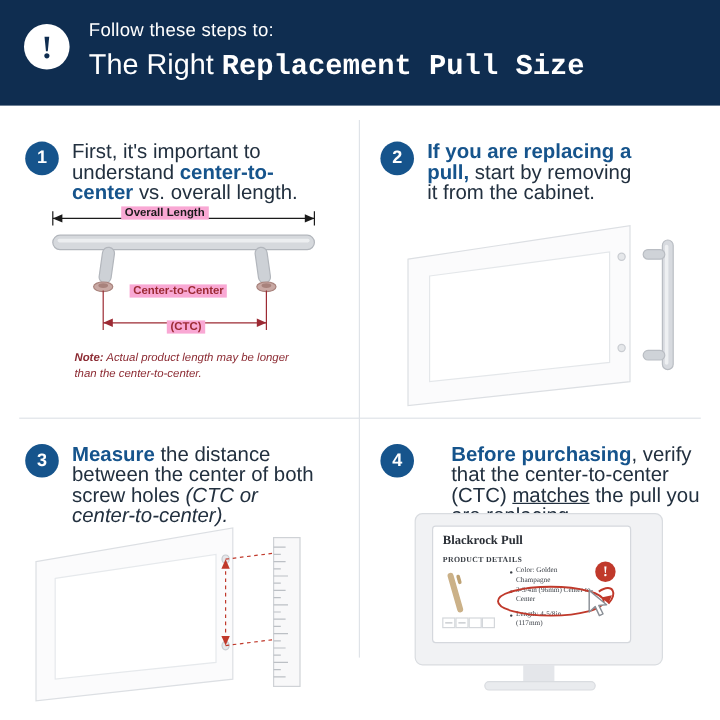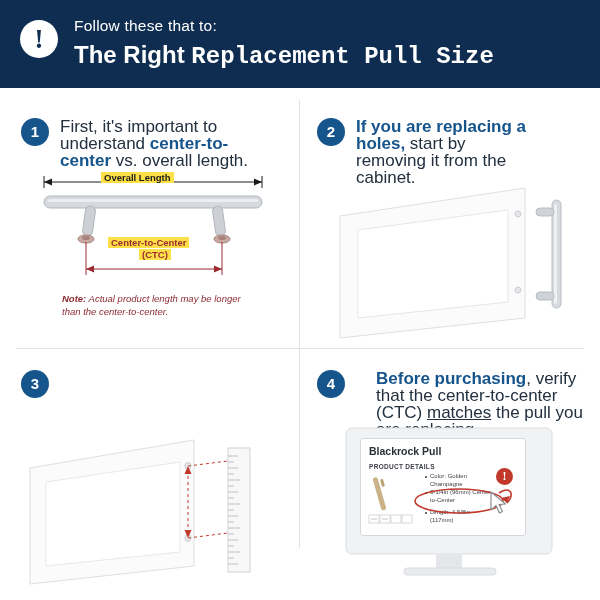--- a/index.html
+++ b/index.html
@@ -50,21 +50,21 @@
     letter-spacing: .2px;
     color: #ffffff;
   }
   .header-title {
     position: absolute;
     left: 74px; top: 41px;
     font-size: 24px;
     color: #ffffff;
     white-space: nowrap;
   }
-  .header-title .light { font-weight: bold; }
+  .header-title .light { font-weight: normal; }
   .header-title .bold { font-weight: bold; font-family: Liberation Mono, monospace; }
 
   
   .grid-line {
     position: absolute;
     background: #dfe3e8;
   }
   .v-line { width: 1px; }
   .h-line { height: 1px; }
 
@@ -102,21 +102,21 @@
   }
   .note b { font-weight: bold; }
 
   
   .p1-art { position: absolute; }
   .dim-label {
     position: absolute;
     font-size: 9.5px;
     font-weight: bold;
     color: #1b1b1b;
-    background: #fde047;
+    background: #f9a8d4;
     padding: 0 3px;
     white-space: nowrap;
   }
   .dim-label.red { color: #9c2a33; }
   .screen-card {
     position: absolute;
     background: #ffffff;
     border: 1px solid #d5d8dd;
     border-radius: 3px;
   }
@@ -158,21 +158,21 @@
     font-family: "Liberation Serif", serif;
   }
 </style>
 </head>
 <body>
 
 <div class="page">
 
   <div class="header">
     <div class="header-badge">!</div>
-    <div class="header-sub">Follow these that to:</div>
+    <div class="header-sub">Follow these steps to:</div>
     <div class="header-title">
       <span class="light">The Right </span><span class="bold">Replacement Pull Size</span>
     </div>
   </div>
 
   <div class="grid-line v-line" style="left:299px; top:100px; height:448px;"></div>
   <div class="grid-line h-line" style="left:16px; top:348px; width:568px;"></div>
 
   <div class="panel" style="left:16px; top:108px; width:268px; height:232px;">
     <div class="step-badge" style="left:5px; top:10px;">1</div>
@@ -201,50 +201,53 @@
 
       <line x1="60" y1="101" x2="196" y2="101" stroke="#9c2a33" stroke-width="1"></line>
       <polygon points="60,101 68,97.5 68,104.5" fill="#9c2a33"></polygon>
       <polygon points="196,101 188,97.5 188,104.5" fill="#9c2a33"></polygon>
       <line x1="60" y1="74" x2="60" y2="107" stroke="#9c2a33" stroke-width="1"></line>
       <line x1="196" y1="74" x2="196" y2="107" stroke="#9c2a33" stroke-width="1"></line>
     </svg>
 
     <div class="dim-label" style="left:85px; top:64px;">Overall Length</div>
     <div class="dim-label red" style="left:92px; top:129px;">Center-to-Center</div>
-    <div class="dim-label red" style="left:123px; top:141px;text-align:center;">(CTC)</div>
+    <div class="dim-label red" style="left:123px; top:159px;text-align:center;">(CTC)</div>
 
     <div class="note" style="left:46px; top:184px; width:196px;">
       <b>Note:</b><span> Actual product length may be longer than the center-to-center.</span>
     </div>
   </div>
 
   <div class="panel" style="left:312px; top:108px; width:272px; height:232px;">
     <div class="step-badge" style="left:5px; top:10px;">2</div>
     <div class="step-text" style="left:44px; top:10px; width:180px;">
-      <span class="blue-bold">If you are replacing a holes,</span><span> start by removing it from the cabinet.</span>
+      <span class="blue-bold">If you are replacing a pull,</span><span> start by removing it from the cabinet.</span>
     </div>
 
     <svg style="position:absolute; left:18px; top:70px;" width="250" height="165" viewBox="0 0 250 165">
 
       <polygon points="10,38 195,10 195,140 10,160" fill="#fbfbfc" stroke="#dcdfe3" stroke-width="1"></polygon>
       <polygon points="28,52 178,32 178,124 28,140" fill="#ffffff" stroke="#e4e7ea" stroke-width="1"></polygon>
 
       <circle cx="188" cy="36" r="3" fill="#e5e7ea" stroke="#c9ccd1" stroke-width="1"></circle>
       <circle cx="188" cy="112" r="3" fill="#e5e7ea" stroke="#c9ccd1" stroke-width="1"></circle>
 
       <rect x="222" y="22" width="9" height="108" rx="4.5" fill="#d7dadf" stroke="#b9bdc3" stroke-width="1"></rect>
       <rect x="224" y="26" width="3" height="100" rx="1.5" fill="#eef0f2"></rect>
       <rect x="206" y="30" width="18" height="8" rx="4" fill="#cfd3d8" stroke="#b9bdc3" stroke-width="1"></rect>
       <rect x="206" y="114" width="18" height="8" rx="4" fill="#cfd3d8" stroke="#b9bdc3" stroke-width="1"></rect>
     </svg>
   </div>
 
   <div class="panel" style="left:16px; top:360px; width:268px; height:230px;">
     <div class="step-badge" style="left:5px; top:10px;">3</div>
+    <div class="step-text" style="left:44px; top:10px; width:205px;">
+      <span class="blue-bold">Measure</span><span> the distance between the center of both screw holes </span><span class="ital">(CTC or center-to-center).</span>
+    </div>
 
     <svg style="position:absolute; left:6px; top:66px;" width="258" height="160" viewBox="0 0 258 160">
 
       <polygon points="8,42 172,14 172,140 8,158" fill="#fbfbfc" stroke="#dcdfe3" stroke-width="1"></polygon>
       <polygon points="24,56 158,36 158,126 24,140" fill="#ffffff" stroke="#e6e9ec" stroke-width="1"></polygon>
 
       <ellipse cx="166" cy="40" rx="3" ry="3.5" fill="#e6e8eb" stroke="#c8cbd0" stroke-width="1"></ellipse>
       <ellipse cx="166" cy="112" rx="3" ry="3.5" fill="#e6e8eb" stroke="#c8cbd0" stroke-width="1"></ellipse>
 
       <line x1="166" y1="44" x2="166" y2="108" stroke="#c0392b" stroke-width="1" stroke-dasharray="3,3"></line>
@@ -283,21 +286,21 @@
     <div class="step-text" style="left:44px; top:10px; width:220px;margin-left:20px;">
       <span class="blue-bold">Before purchasing</span><span>, verify that the center-to-center (CTC) </span><span class="u">matches</span><span> the pull you are replacing.</span>
     </div>
 
     <svg style="position:absolute; left:28px; top:64px;" width="228" height="162" viewBox="0 0 228 162">
       <rect x="6" y="4" width="206" height="126" rx="6" fill="#f1f2f4" stroke="#d9dce0" stroke-width="1"></rect>
       <rect x="96" y="130" width="26" height="14" fill="#e4e6ea"></rect>
       <rect x="64" y="144" width="92" height="7" rx="3.5" fill="#e9ebee" stroke="#d9dce0" stroke-width="1"></rect>
     </svg>
 
-    <div class="screen-card" style="left:48px; top:78px; width:164px; height:96px;">
+    <div class="screen-card" style="left:48px; top:78px; width:164px; height:96px;font-family:Liberation Serif, serif;">
       <div class="prod-title" style="left:8px; top:6px;">Blackrock Pull</div>
       <div class="prod-head" style="left:8px; top:24px;">PRODUCT DETAILS</div>
 
       <svg style="position:absolute; left:6px; top:34px;" width="56" height="52" viewBox="0 0 56 52">
         <rect x="10" y="4" width="5" height="34" rx="2.5" fill="#cbb188" transform="rotate(-16 12 21)"></rect>
         <rect x="14" y="6" width="3" height="8" rx="1.5" fill="#bda173" transform="rotate(-16 15 10)"></rect>
         <rect x="2" y="42" width="10" height="8" fill="#ffffff" stroke="#d4d7db" stroke-width="1"></rect>
         <rect x="13" y="42" width="10" height="8" fill="#ffffff" stroke="#d4d7db" stroke-width="1"></rect>
         <rect x="24" y="42" width="10" height="8" fill="#ffffff" stroke="#d4d7db" stroke-width="1"></rect>
         <rect x="35" y="42" width="10" height="8" fill="#ffffff" stroke="#d4d7db" stroke-width="1"></rect>

